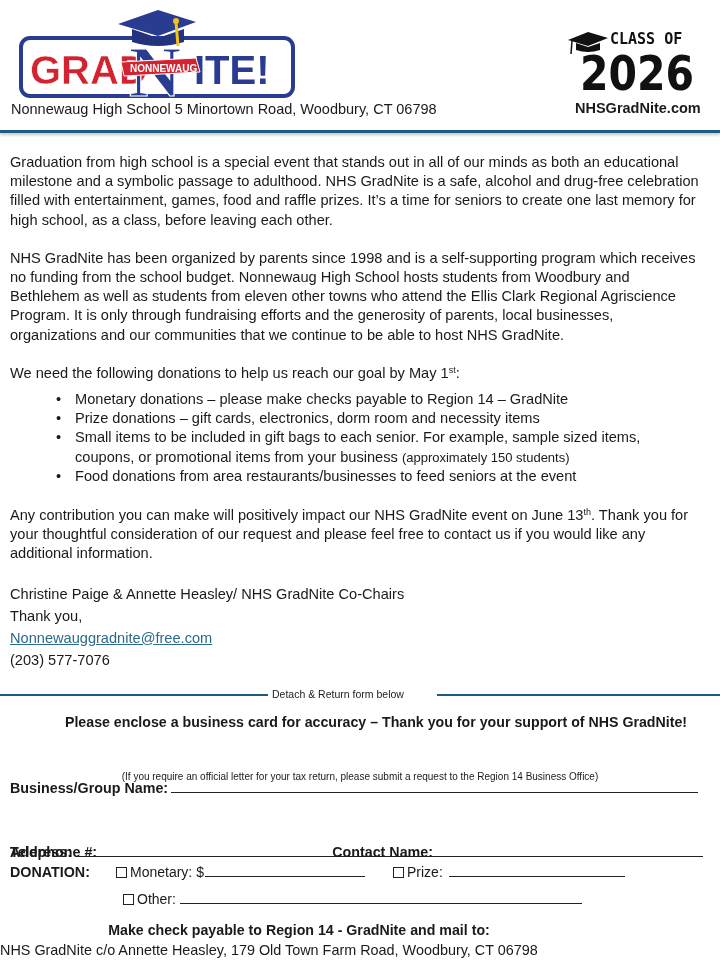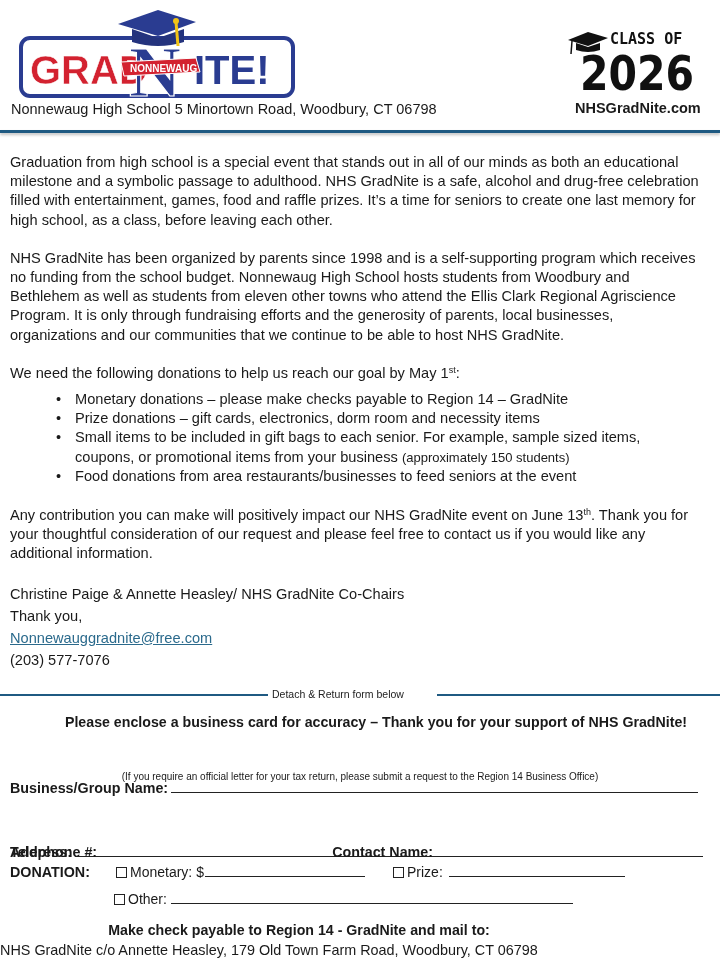--- a/index.html
+++ b/index.html
@@ -122,20 +122,20 @@
 <div class="opt" style="left:116px;top:864px;">
   <span class="box"></span>
   <span>Monetary: $</span>
   <span class="blank" style="width:160px;margin-left:1px;"></span>
 </div>
 <div class="opt" style="left:393px;top:864px;">
   <span class="box"></span>
   <span>Prize:</span>
   <span class="blank" style="width:176px;margin-left:6px;"></span>
 </div>
-<div class="opt" style="left:114px;top:891px;">
+<div class="opt" style="left:123px;top:891px;">
   <span class="box"></span>
   <span>Other:</span>
   <span class="blank" style="width:402px;margin-left:4px;"></span>
 </div>
 
 <div class="mail-head">Make check payable to Region 14 - GradNite and mail to:</div>
 <div class="mail-addr">NHS GradNite c/o Annette Heasley, 179 Old Town Farm Road, Woodbury, CT 06798</div>
 
 </body></html>

